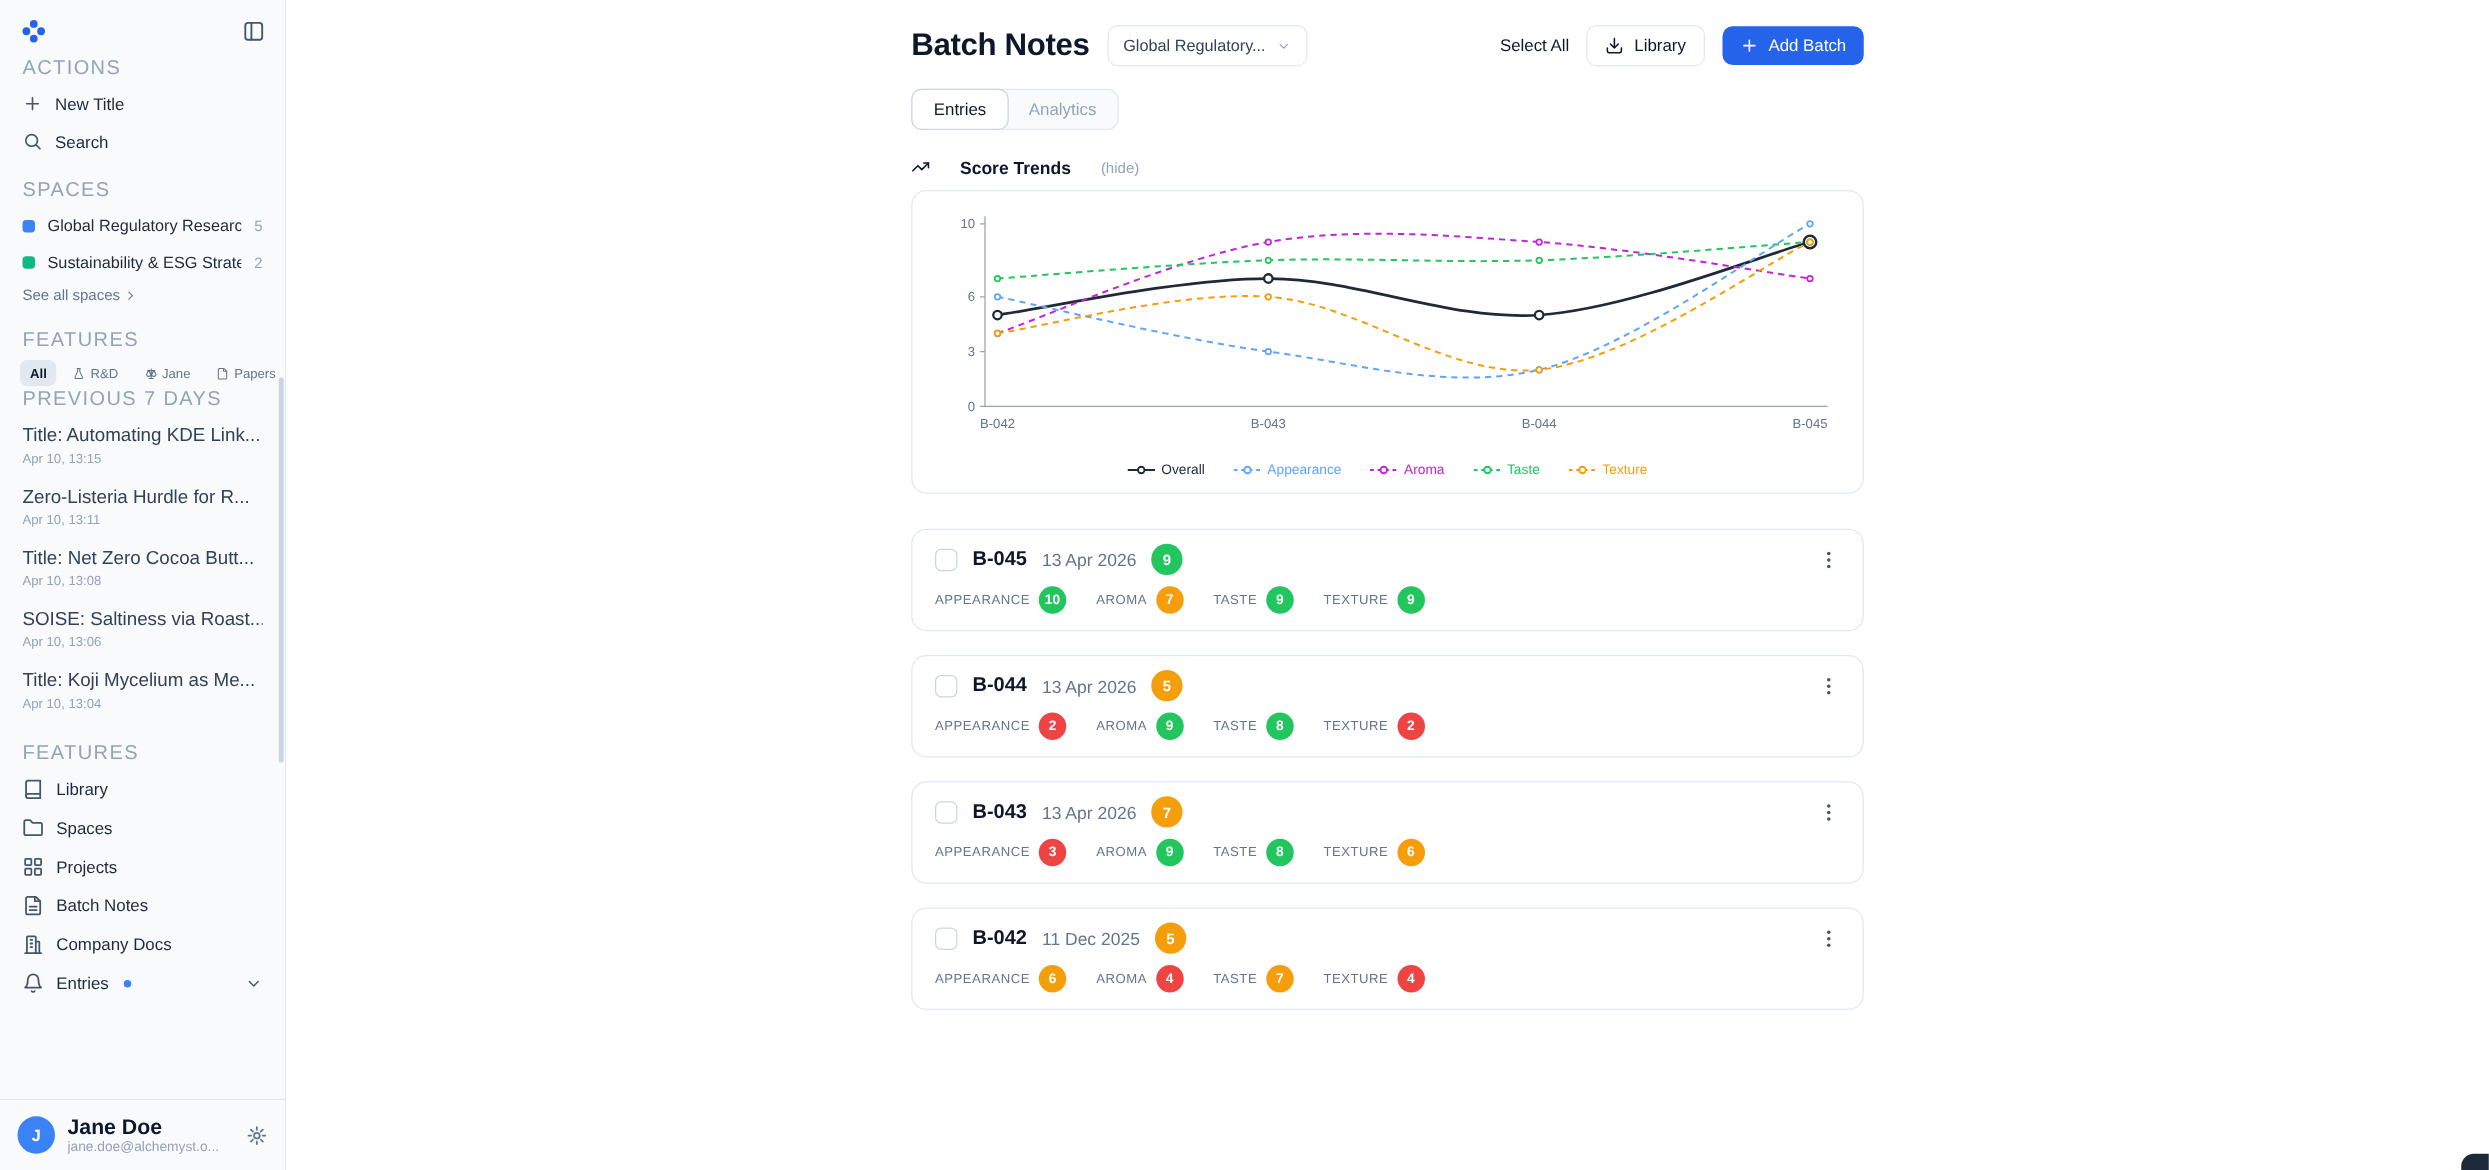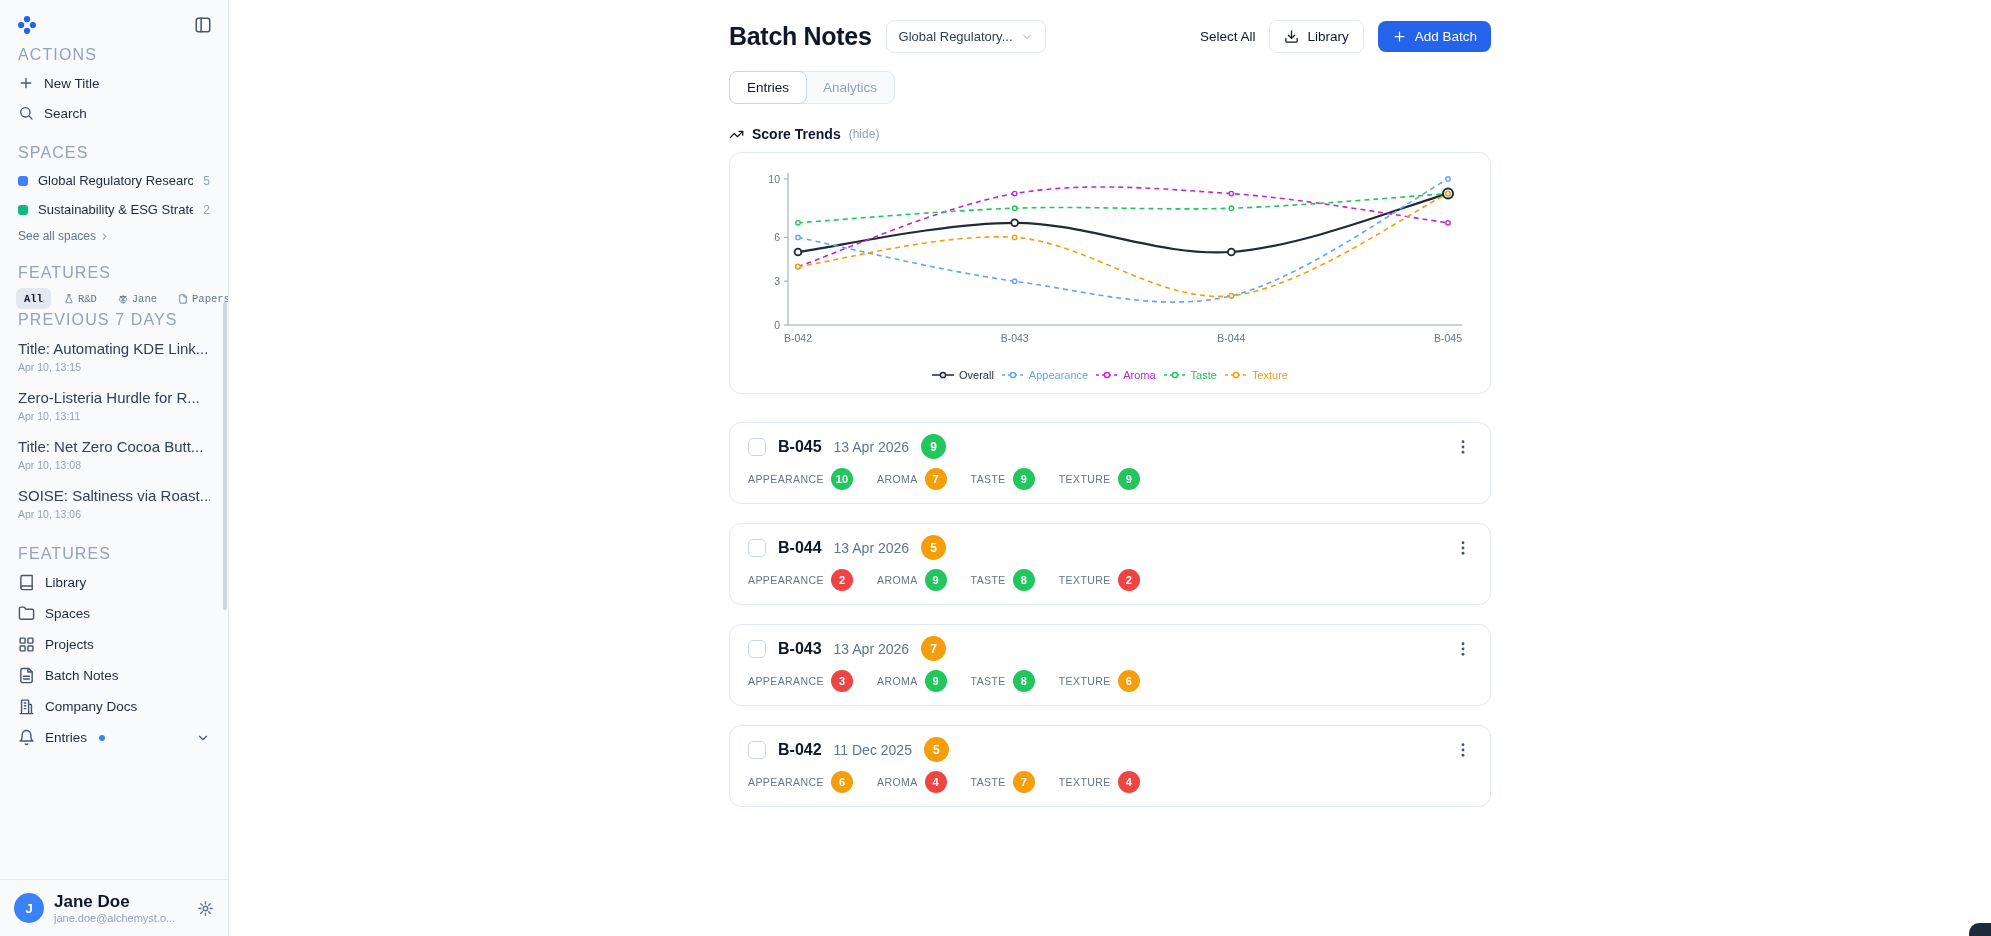--- a/index.html
+++ b/index.html
@@ -18,21 +18,21 @@
   .sb-scroll{flex:1;overflow:hidden;padding:0 10px;}
   .sb-label{font-size:16px;font-weight:400;letter-spacing:.07em;color:#94a3b8;padding:0 8px;margin:0 0 4px;}
   .sb-label.mt{margin-top:16px;}
   .sb-item{display:flex;align-items:center;gap:10px;padding:7px 8px;border-radius:8px;font-size:13.5px;color:#1e293b;cursor:pointer;}
   .sb-item .icn{color:#475569;}
   .space-dot{width:10px;height:10px;border-radius:3px;flex:none;}
   .space-label{flex:1;white-space:nowrap;overflow:hidden;font-size:13px;}
   .space-count{font-size:12px;color:#94a3b8;}
   .see-all{display:flex;align-items:center;gap:3px;font-size:12px;color:#64748b;padding:5px 8px;cursor:pointer;background:none;border:none;font-family:inherit;}
   .chips{display:flex;gap:5px;padding:2px 6px;align-items:center;}
-  .chip{display:inline-flex;align-items:center;gap:4px;height:21px;padding:0 8px;border-radius:6px;font-size:10.5px;color:#64748b;border:none;background:transparent;font-family:Liberation Mono, monospace;text-align:right;}
+  .chip{display:inline-flex;align-items:center;gap:4px;height:21px;padding:0 8px;border-radius:6px;font-size:10.5px;color:#64748b;border:none;background:transparent;font-family:Liberation Sans, sans-serif;text-align:right;}
   .chip.active{background:#e2e8f0;color:#0f172a;font-weight:700;}
   .recent-item{padding:7px 8px 9px;border-radius:8px;cursor:pointer;}
   .recent-title{font-size:15px;color:#334155;white-space:nowrap;overflow:hidden;}
   .recent-time{font-size:10.5px;color:#94a3b8;margin-top:4px;}
   .alert-dot{width:6px;height:6px;border-radius:50%;background:#3b82f6;margin-left:2px;flex:none;}
   .ml-auto{margin-left:auto;color:#94a3b8;}
   .sb-scrollbar{position:absolute;right:1px;top:302px;width:4px;height:308px;border-radius:2px;background:#cbd5e1;cursor:pointer;}
   .sb-user{display:flex;align-items:center;gap:10px;border-top:1px solid #e2e8f0;padding:12px 14px;margin-top:auto;}
   .avatar{width:30px;height:30px;border-radius:50%;background:#3b82f6;color:#fff;font-size:13px;font-weight:700;display:flex;align-items:center;justify-content:center;flex:none;}
   .user-meta{flex:1;min-width:0;}
@@ -48,25 +48,25 @@
   .space-dd{display:inline-flex;align-items:center;gap:8px;border:1px solid #e2e8f0;background:#fff;border-radius:8px;padding:8px 12px;font-size:13px;color:#334155;font-family:inherit;}
   .dim{color:#94a3b8;}
   .header-actions{margin-left:auto;display:flex;align-items:center;gap:14px;}
   .select-all{background:none;border:none;font-size:13.5px;font-weight:500;color:#0f172a;font-family:inherit;}
   .btn{display:inline-flex;align-items:center;gap:8px;border-radius:8px;padding:8px 14px;font-size:13.5px;font-weight:500;font-family:inherit;border:1px solid transparent;}
   .btn.ghost{background:#fff;border-color:#e2e8f0;color:#0f172a;}
   .btn.primary{background:#2563eb;color:#fff;border:none;}
   .tabs{display:inline-flex;background:#f8fafc;border:1px solid #e2e8f0;border-radius:9px;margin-top:18px;}
   .tab{padding:8px 17px;font-size:13.5px;color:#94a3b8;background:transparent;border:none;font-family:inherit;border-radius:8px;}
   .tab.active{background:#fff;border:1px solid #cbd5e1;margin:-1px;color:#0f172a;font-weight:500;}
-  .trends-head{display:flex;align-items:center;gap:8px;margin:22px 0 10px;color:#0f172a;}
+  .trends-head{display:flex;gap:24px;margin:22px 0 10px;color:#0f172a;}
   .trends-title{font-size:14px;font-weight:700;}
   .hide-link{background:none;border:none;font-size:12px;color:#94a3b8;font-family:inherit;}
   .chart-card{border:1px solid #e2e8f0;border-radius:12px;padding:12px 18px 12px;background:#fff;}
-  .legend{display:flex;justify-content:center;gap:8px;align-items:center;margin-top:2px;}
+  .legend{display:flex;justify-content:center;gap:23px;align-items:center;margin-top:2px;}
   .legend-item{display:inline-flex;align-items:center;gap:5px;font-size:11px;cursor:pointer;}
   #batch-list{margin-top:28px;}
   .batch-card{border:1px solid #e2e8f0;border-radius:12px;padding:11px 18px 13px;margin-bottom:19px;background:#fff;}
   .batch-head{display:flex;align-items:center;gap:12px;}
   .checkbox{width:18px;height:18px;border:1.5px solid #cbd5e1;border-radius:5px;background:#fff;display:inline-block;flex:none;cursor:pointer;}
   .batch-id{font-weight:700;font-size:16px;}
   .batch-date{color:#64748b;font-size:14px;}
   .badge{display:inline-flex;align-items:center;justify-content:center;color:#fff;font-weight:700;border-radius:50%;flex:none;}
   .badge-lg{width:25px;height:25px;font-size:12px;}
   .badge-sm{width:22px;height:22px;font-size:11px;}
@@ -181,20 +181,24 @@
           <div class="recent-title">Zero-Listeria Hurdle for R...</div>
           <div class="recent-time">Apr 10, 13:11</div>
         </div>
         <div class="recent-item">
           <div class="recent-title">Title: Net Zero Cocoa Butt...</div>
           <div class="recent-time">Apr 10, 13:08</div>
         </div>
         <div class="recent-item">
           <div class="recent-title">SOISE: Saltiness via Roast...</div>
           <div class="recent-time">Apr 10, 13:06</div>
+        </div>
+        <div class="recent-item">
+          <div class="recent-title">Title: Koji Mycelium as Me...</div>
+          <div class="recent-time">Apr 10, 13:04</div>
         </div>
       </div>
 
     <div class="sb-label mt">FEATURES</div>
     <div id="features-list">
         <div class="sb-item">
           <span class="icn i17">
             <svg viewBox="0 0 24 24" fill="none" stroke="currentColor" stroke-width="2" stroke-linecap="round" stroke-linejoin="round">
               <path d="M4 19.5A2.5 2.5 0 0 1 6.5 17H20"></path>
               <path d="M6.5 2H20v20H6.5A2.5 2.5 0 0 1 4 19.5v-15A2.5 2.5 0 0 1 6.5 2z"></path>

